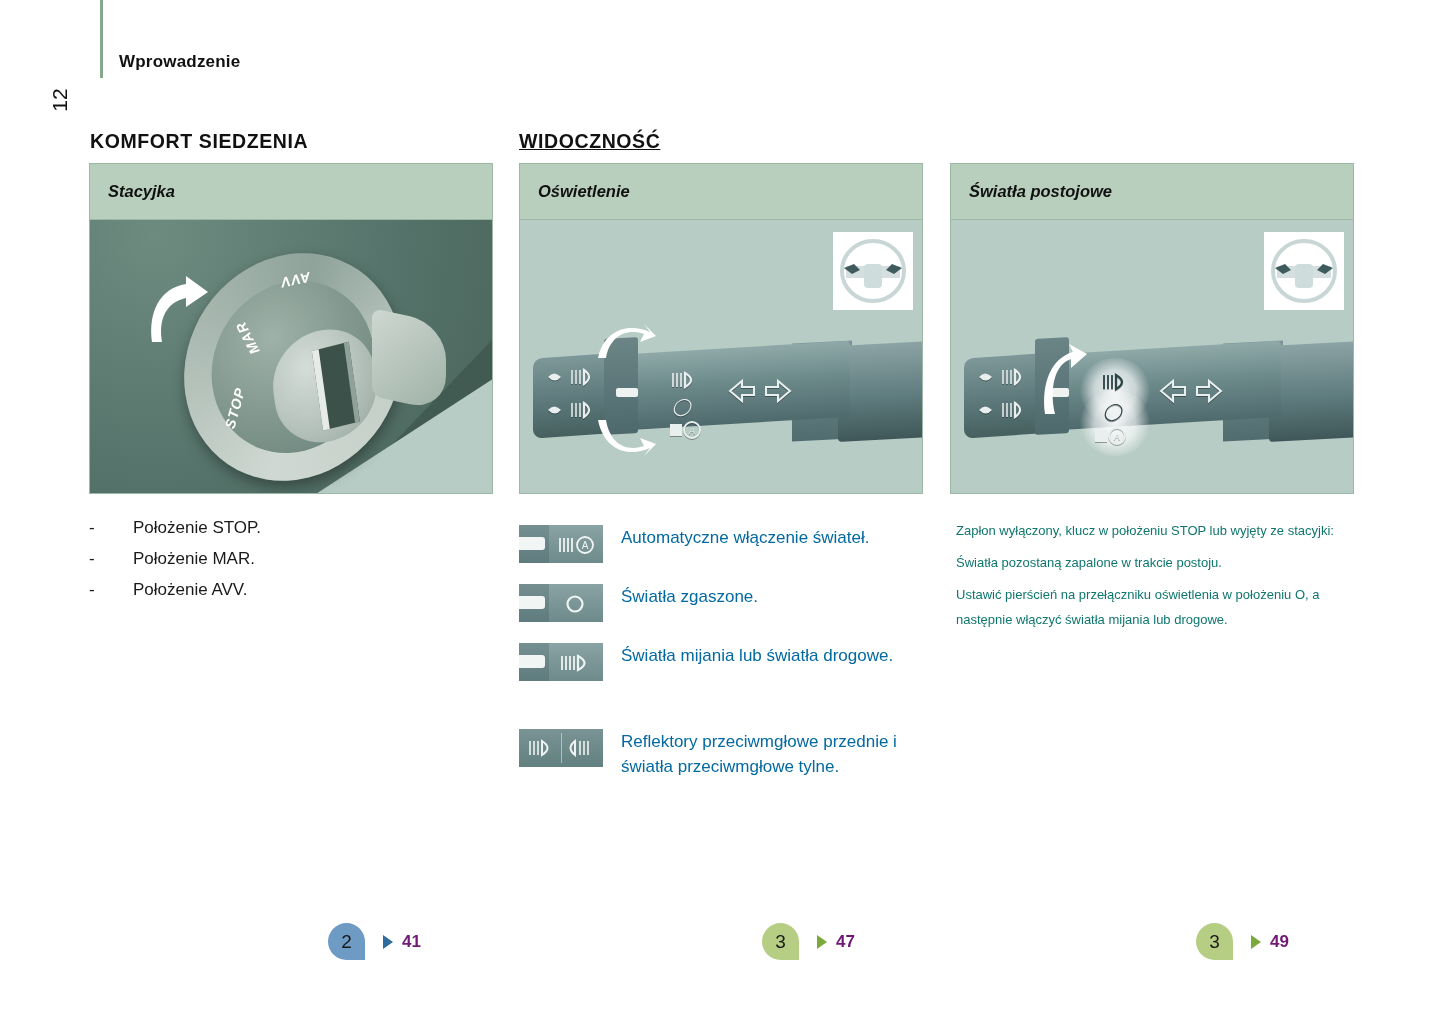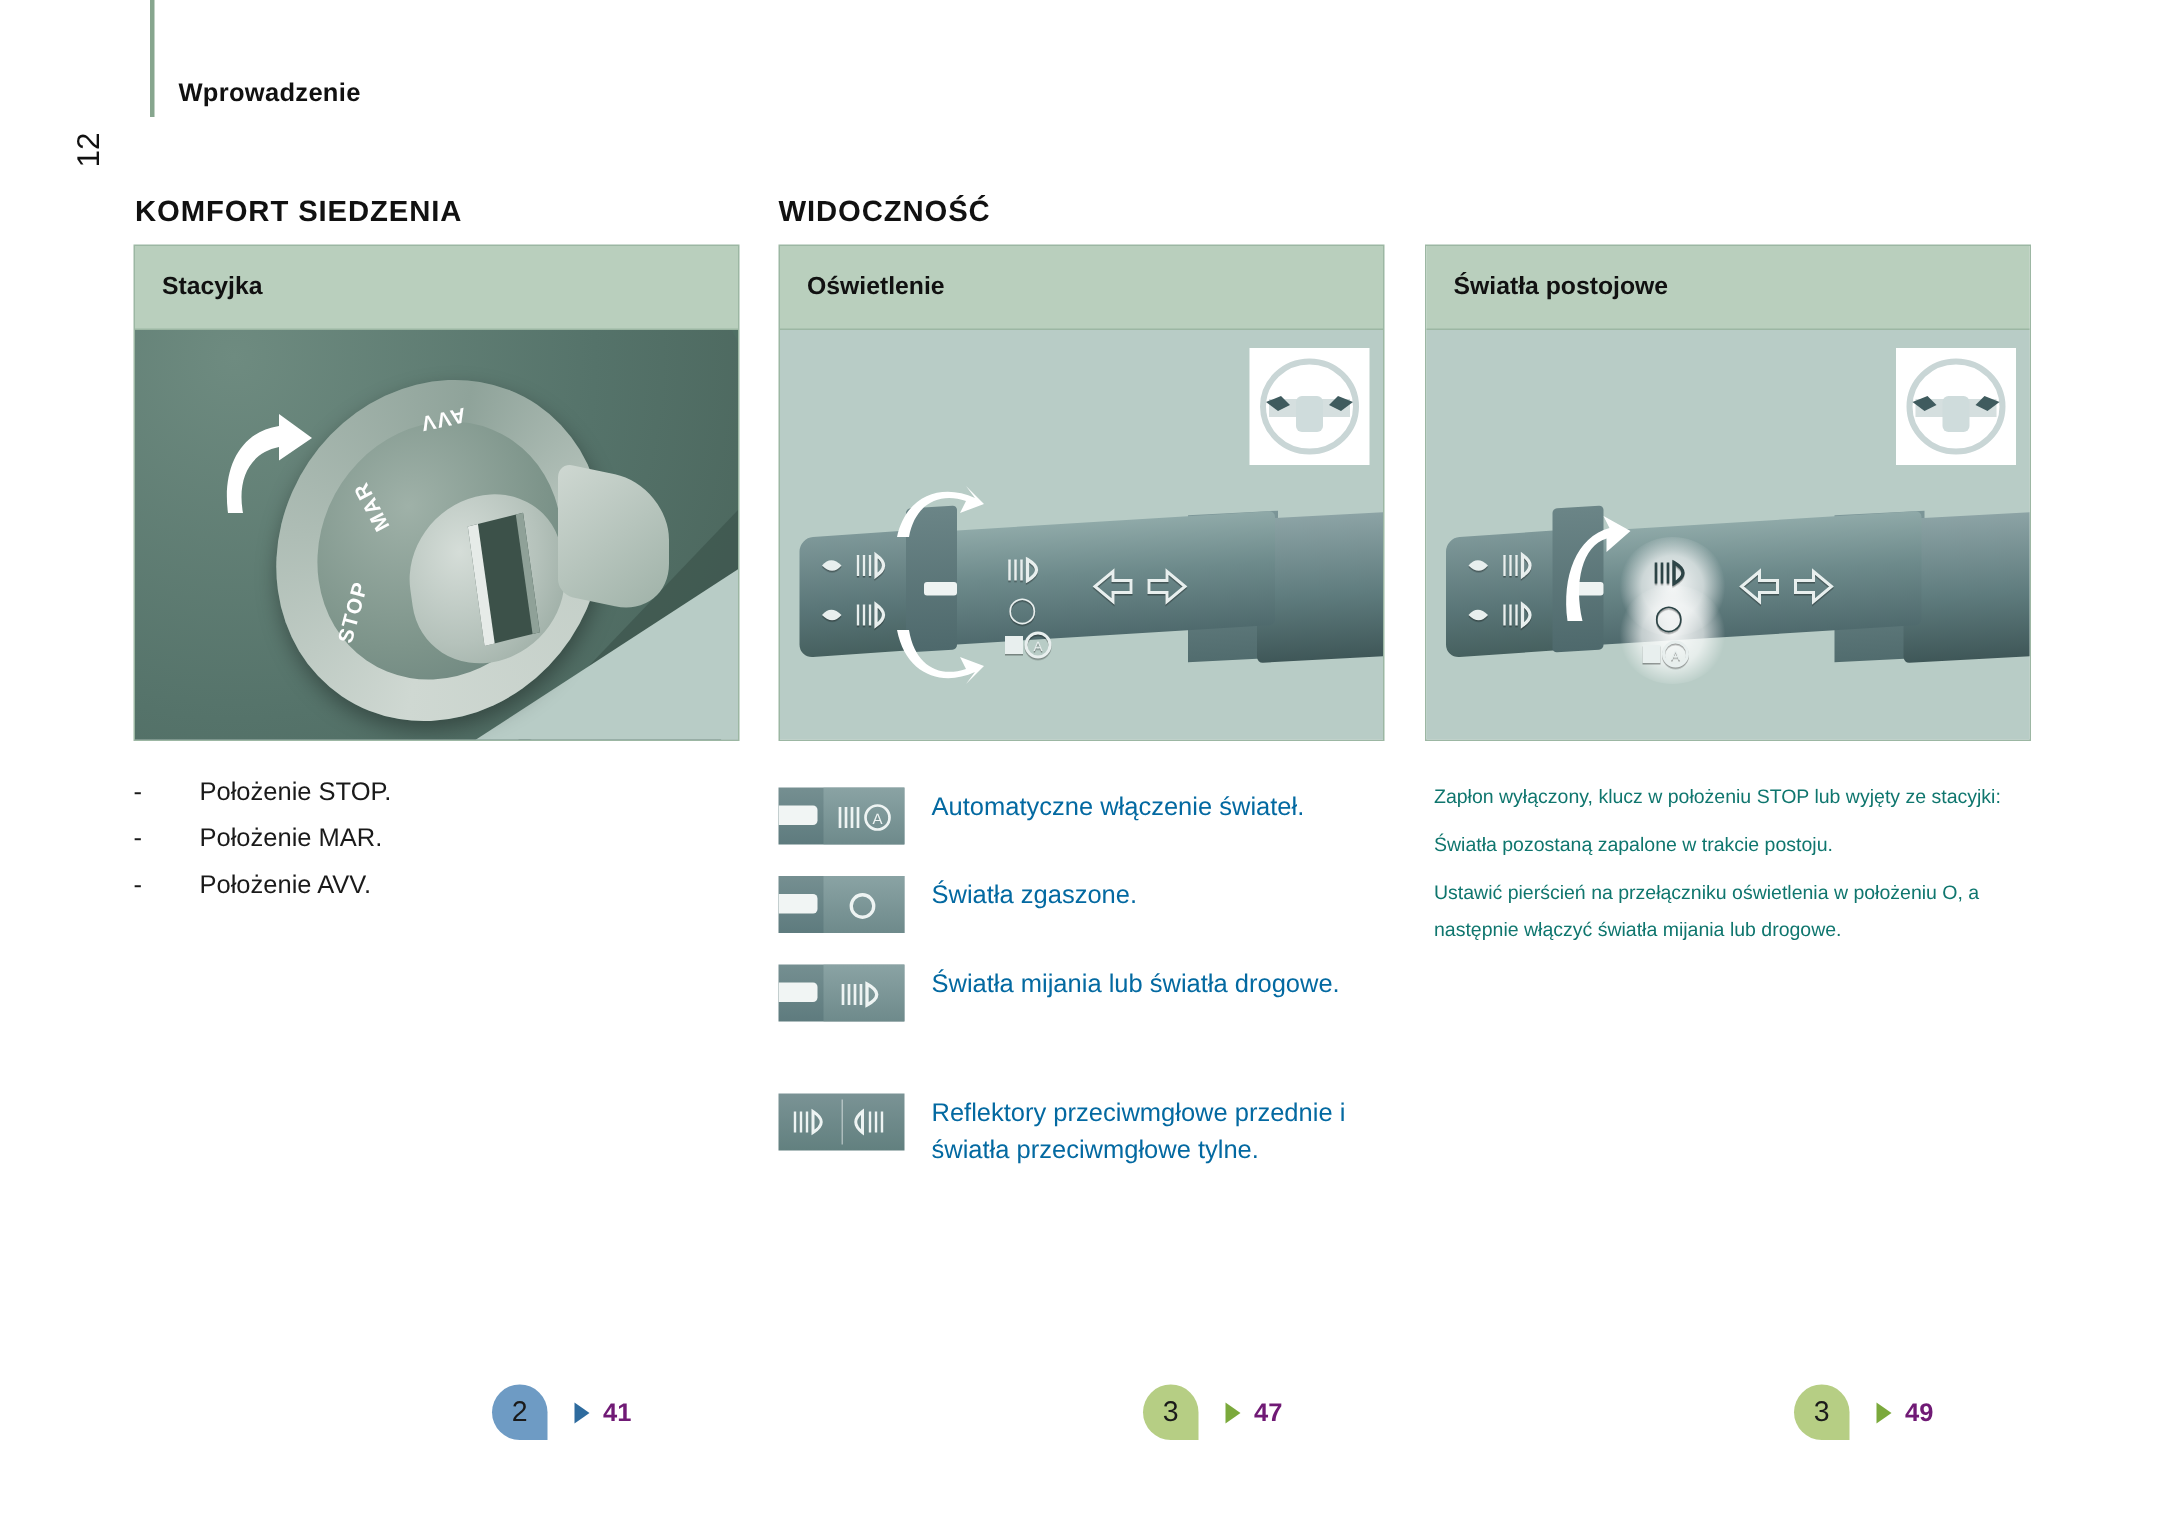--- a/index.html
+++ b/index.html
@@ -52,29 +52,30 @@
   
   .section-heading {
     position: absolute;
     font-size: 19.5px;
     font-weight: bold;
     letter-spacing: .6px;
     color: #111;
     top: 130px;
   }
   #heading-comfort { left: 90px; }
-  #heading-visibility { left: 519px; }
+  #heading-visibility { left: 519px; text-decoration: underline; }
 
   
   .panel {
     position: absolute;
     top: 163px;
     width: 404px;
     border: 1px solid #9cb7a3;
     box-sizing: border-box;
+    font-style: italic;
   }
   #panel-1 { left: 89px; }
   #panel-2 { left: 519px; }
   #panel-3 { left: 950px; }
 
   .panel-header {
     height: 56px;
     background: #b9cfbd;
     border-bottom: 1px solid #9cb7a3;
     box-sizing: border-box;

